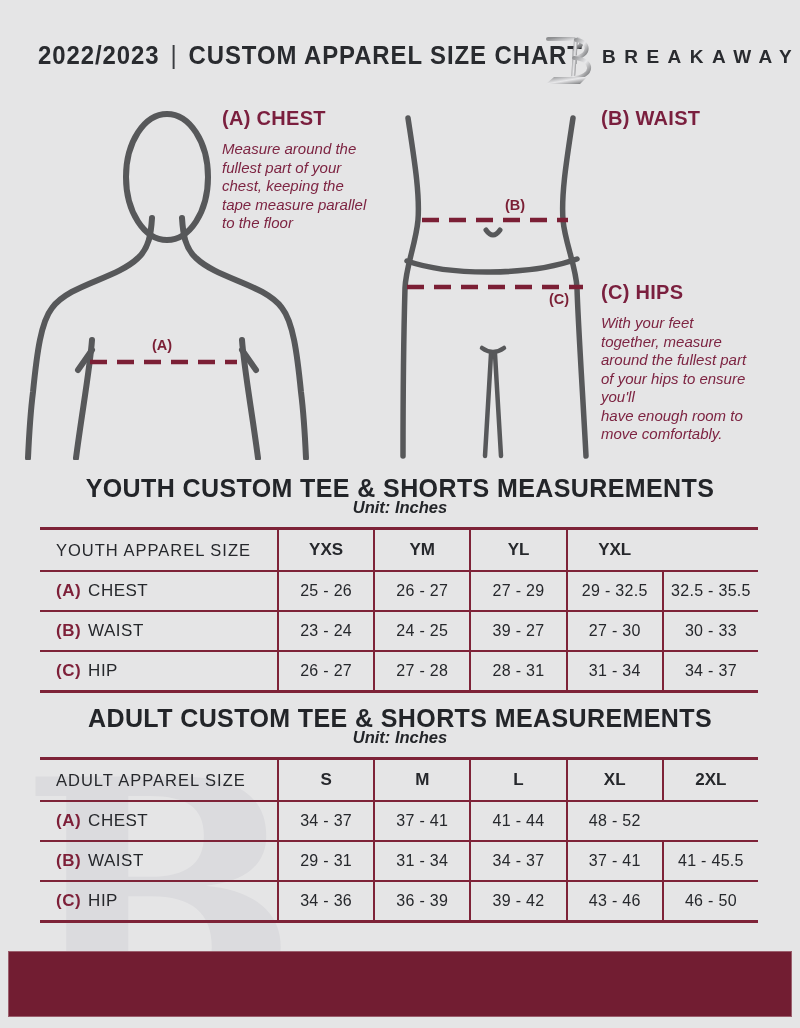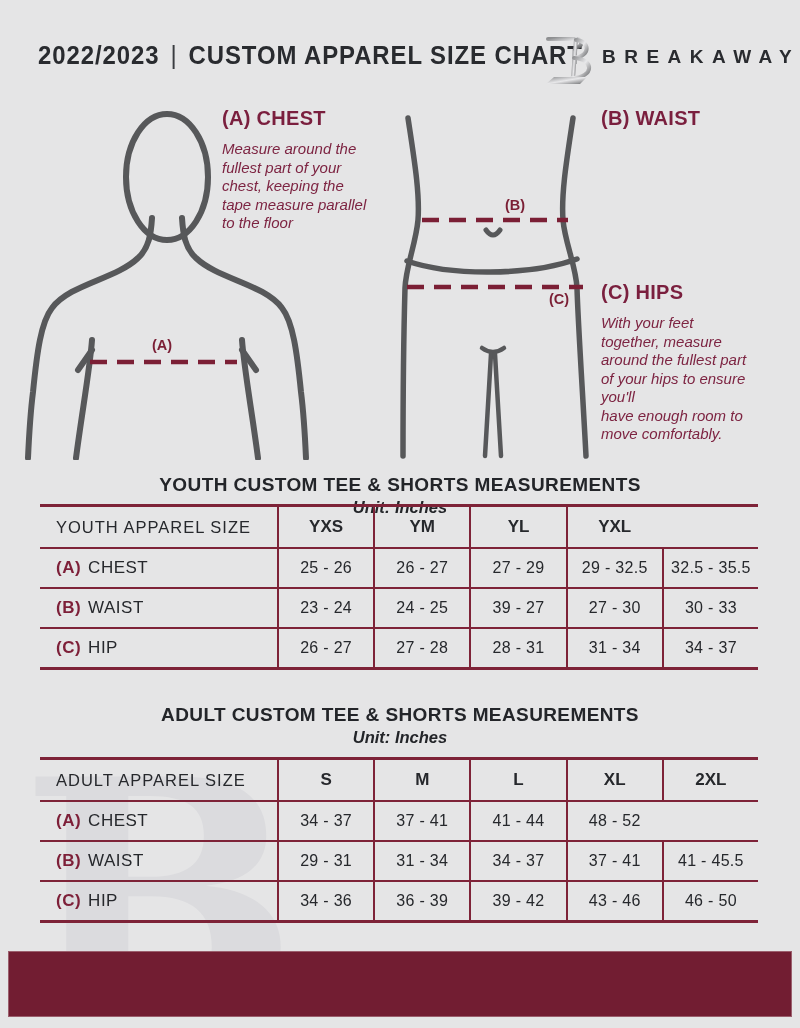--- a/index.html
+++ b/index.html
@@ -37,21 +37,21 @@
     margin:0 0 10px 0; font-size:20px; font-weight:bold;
     color:#7a1f3e; letter-spacing:0.3px;
   }
   .instr p {
     margin:0; font-size:15px; font-style:italic; color:#7d2442;
     line-height:18.5px; white-space:pre-line;
   }
   
   .section-title {
     position:absolute; left:0; width:800px; text-align:center; z-index:1;
-    font-size:19px; font-weight:bold; color:#232529; letter-spacing:0.4px;
+    font-size:25px; font-weight:bold; color:#232529; letter-spacing:0.4px;
   }
   .section-unit {
     position:absolute; left:0; width:800px; text-align:center; z-index:1;
     font-size:16.5px; font-weight:600; font-style:italic; color:#232529;
   }
   
   .size-table {
     position:absolute; left:40px; width:718px; z-index:1;
     border-top:3px solid #7e2338; border-bottom:3px solid #7e2338; color:#26282c;
   }
@@ -149,21 +149,21 @@
 around the fullest part
 of your hips to ensure
 you'll
 have enough room to
 move comfortably.</p>
   </div>
 
   <div class="section-title" style="top:474px;">YOUTH CUSTOM TEE &amp; SHORTS MEASUREMENTS</div>
   <div class="section-unit" style="top:498px;">Unit: Inches</div>
 
-  <div class="size-table" style="top:504px;">
+  <div class="size-table" style="top:527px;">
     <div class="trow thead">
       <div class="tcell first">YOUTH APPAREL SIZE</div>
       <div class="tcell">YXS</div>
       <div class="tcell">YM</div>
       <div class="tcell">YL</div>
       <div class="tcell">YXL</div>
     </div>
     <div class="trow tdata">
       <div class="tcell first">
         <span class="row-key">(A)</span>

